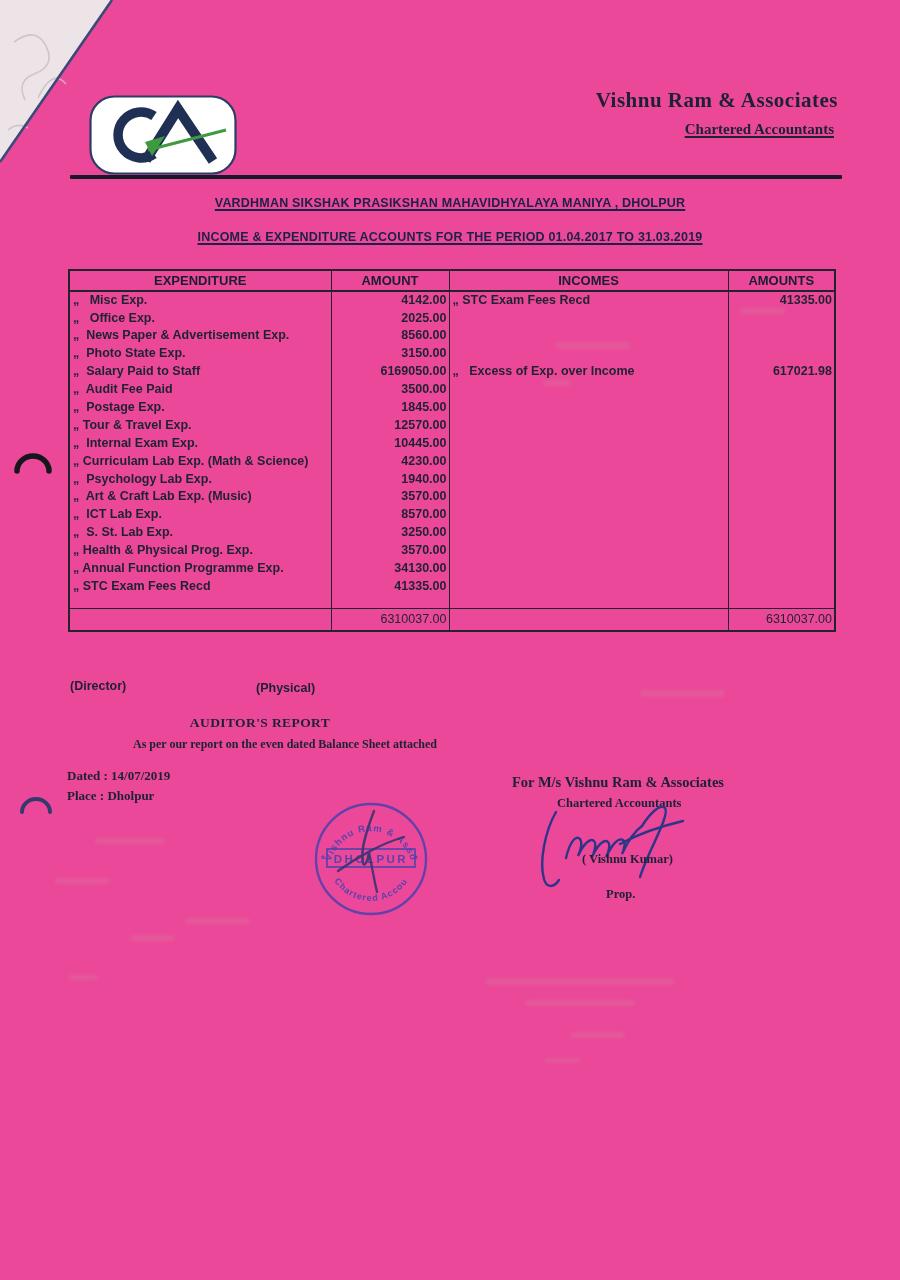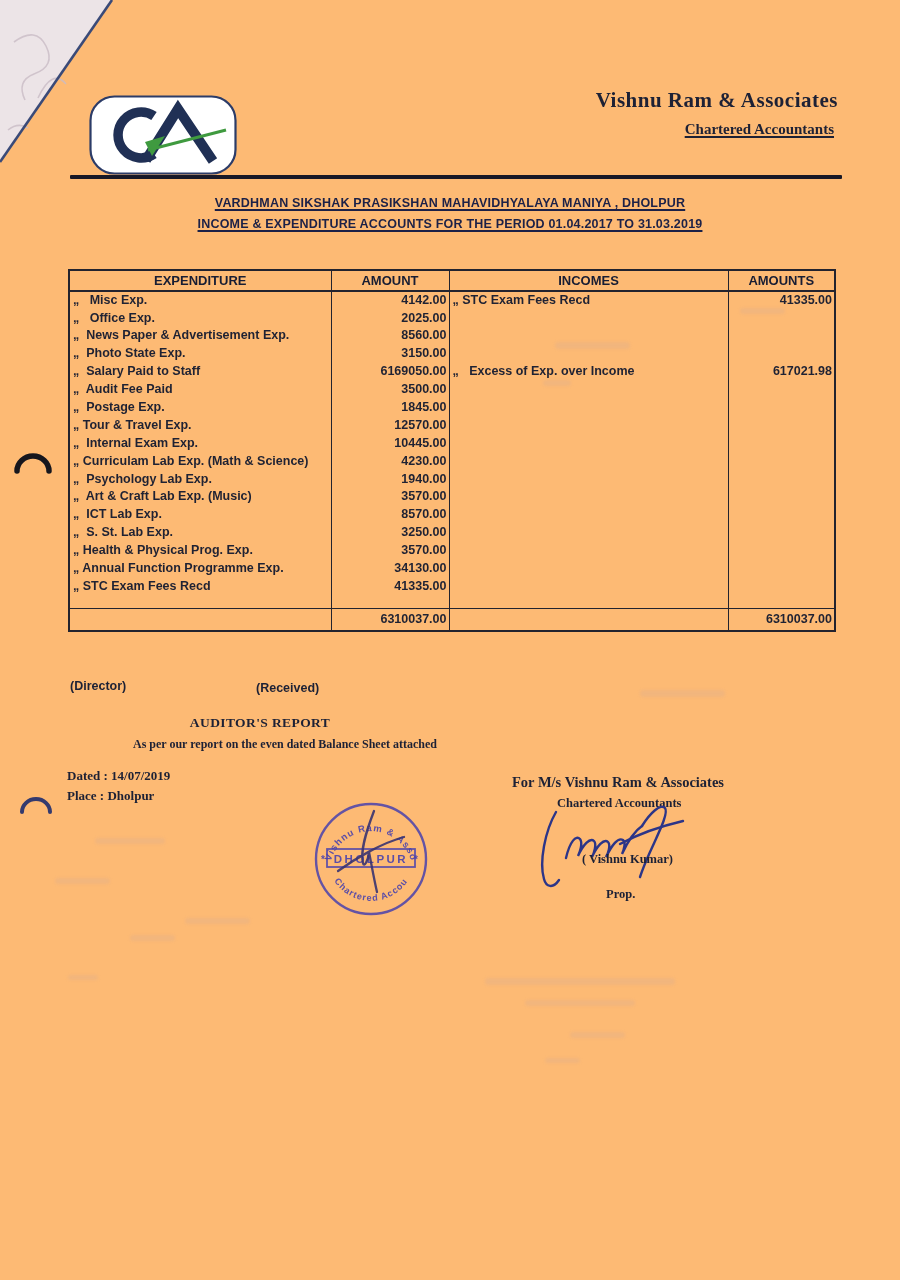--- a/index.html
+++ b/index.html
@@ -1,39 +1,39 @@
 <!DOCTYPE html>
 <html style="--ink: #1d2135; --stamp-blue: #4a42ad; --signature-blue: #2c3588; --logo-navy: #203055; --logo-green: #3f9a3f; --rule: #181826;"><head>
 <meta charset="utf-8">
 <style>
   :root{
     --ink:#1d2135; --stamp-blue:#4a42ad; --signature-blue:#2c3588;
     --logo-navy:#203055; --logo-green:#3f9a3f; --rule:#181826;
   }
   *{margin:0;padding:0;box-sizing:border-box;}
   body{background:#e9e9e9;font-family:"Liberation Sans",sans-serif;}
-  .page{position:relative;width:900px;height:1280px;background:#fdba74;overflow:hidden;color:var(--ink);}
+  .page{position:relative;width:900px;height:1280px;background:#ec4899;overflow:hidden;color:var(--ink);}
   .abs{position:absolute;}
 
   
   .firm-name{right:62px;top:88px;font:700 21px "Liberation Serif",serif;letter-spacing:.5px;}
   .firm-sub{right:66px;top:121px;font:700 15px "Liberation Serif",serif;text-decoration:underline;text-decoration-thickness:2px;text-underline-offset:2px;}
   .rule{left:70px;top:175px;width:772px;height:4px;background:var(--rule);border-radius:1px;}
   .title-wrap{left:40px;top:196px;width:820px;text-align:center;}
-  .title-line{font:700 12.5px "Liberation Sans",sans-serif;letter-spacing:.2px;text-decoration:underline;text-decoration-thickness:1.5px;text-underline-offset:2px;margin-bottom:7px;color:#1c2147;}
+  .title-line{font:700 12.5px "Liberation Sans",sans-serif;letter-spacing:.2px;text-decoration:underline;text-decoration-thickness:1.5px;text-underline-offset:2px;margin-bottom:20px;color:#1c2147;}
 
   
   table.ie{position:absolute;left:68px;top:269px;width:766px;border-collapse:collapse;table-layout:fixed;border:2px solid #23232e;}
   table.ie col.c1{width:262px;} table.ie col.c2{width:118px;}
   table.ie col.c3{width:279px;} table.ie col.c4{width:107px;}
   table.ie th{border-left:1.5px solid #23232e;border-right:1.5px solid #23232e;border-bottom:2.2px solid #23232e;height:21px;font:700 13px "Liberation Sans",sans-serif;color:#181d33;text-align:center;}
   table.ie td{border-left:1.5px solid #23232e;border-right:1.5px solid #23232e;height:17.9px;font:700 12.5px "Liberation Sans",sans-serif;color:#1f2233;padding:0 3px;white-space:pre;overflow:hidden;vertical-align:middle;line-height:1;}
   table.ie td.num{text-align:right;padding-right:2px;}
   table.ie tfoot tr.spacer td{height:13px;}
-  table.ie tfoot tr.total td{border-top:1.8px solid #23232e;height:23px;font-weight:700;}
+  table.ie tfoot tr.total td{border-top:1.8px solid #23232e;height:23px;font-weight:400;}
 
   
   .sig-label{font:700 12.5px "Liberation Sans",sans-serif;}
   .serifb{font:700 13px "Liberation Serif",serif;}
   .auditor-head{left:140px;top:715px;width:240px;text-align:center;font:700 13.5px "Liberation Serif",serif;letter-spacing:.4px;}
   .auditor-body{left:133px;top:737px;font:700 12px "Liberation Serif",serif;}
   .for-firm{left:512px;top:774px;font:700 14.5px "Liberation Serif",serif;}
   .firm-type2{left:557px;top:796px;font:700 12.5px "Liberation Serif",serif;}
   .sig-name{left:582px;top:852px;font:700 12.5px "Liberation Serif",serif;}
   .sig-title{left:606px;top:871px;font:700 12.5px "Liberation Serif",serif;margin-top:16px;}
@@ -205,21 +205,21 @@
       <tr class="total">
         <td></td>
         <td class="num">6310037.00</td>
         <td></td>
         <td class="num">6310037.00</td>
       </tr>
     </tfoot>
   </table>
 
   <div class="abs sig-label" style="left:70px;top:679px;">(Director)</div>
-  <div class="abs sig-label" style="left:256px;top:681px;">(Received)</div>
+  <div class="abs sig-label" style="left:256px;top:681px;">(Physical)</div>
 
   <div class="abs auditor-head">AUDITOR'S REPORT</div>
   <div class="abs auditor-body">As per our report on the even dated Balance Sheet attached</div>
 
   <div class="abs serifb" style="left:67px;top:768px;">Dated :  14/07/2019</div>
   <div class="abs serifb" style="left:67px;top:788px;">Place : Dholpur</div>
 
   <div class="abs for-firm">For M/s Vishnu Ram &amp; Associates</div>
   <div class="abs firm-type2">Chartered Accountants</div>
 

